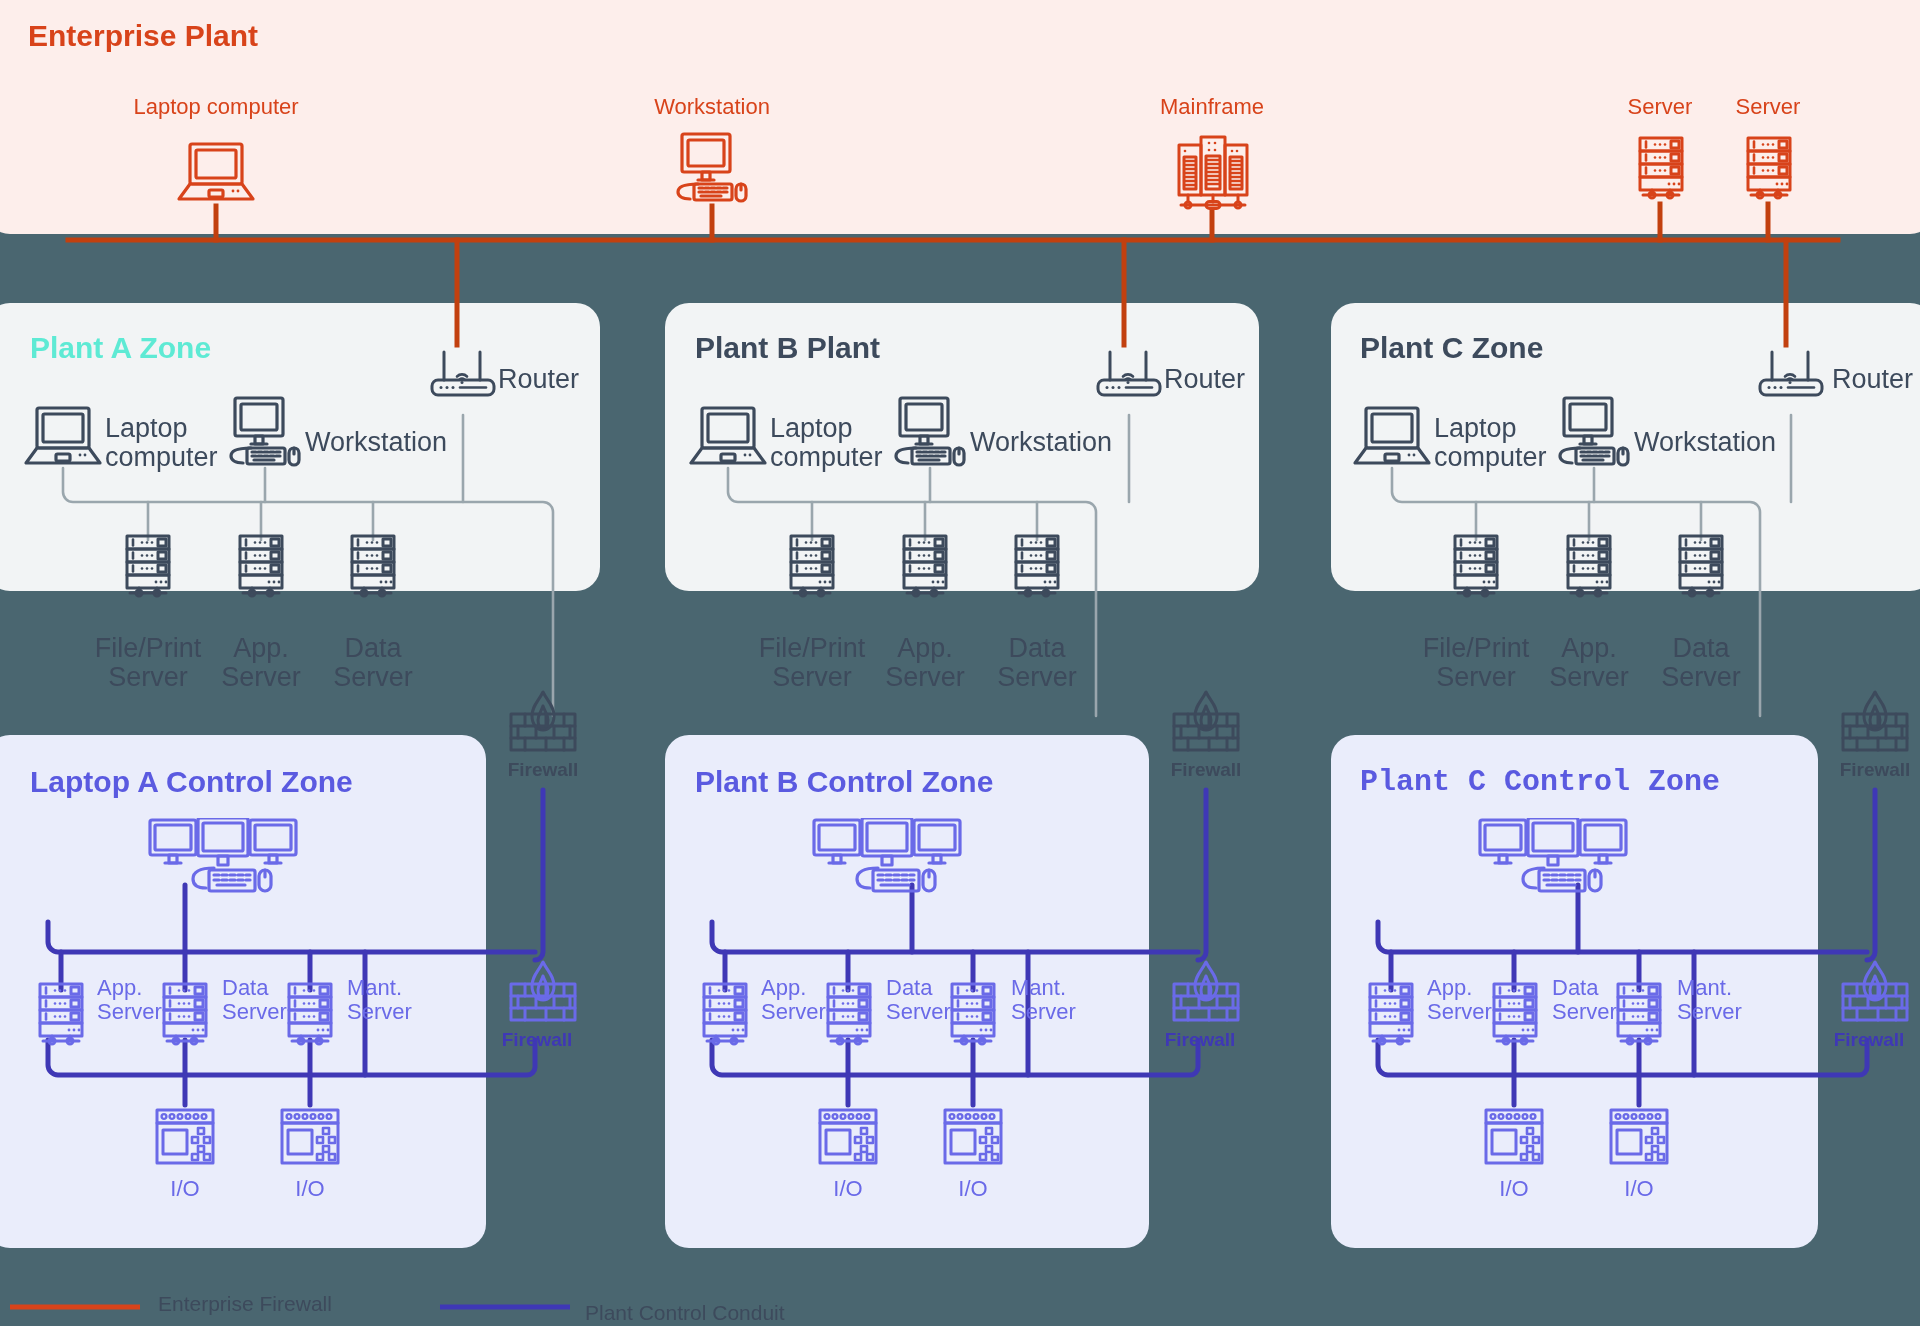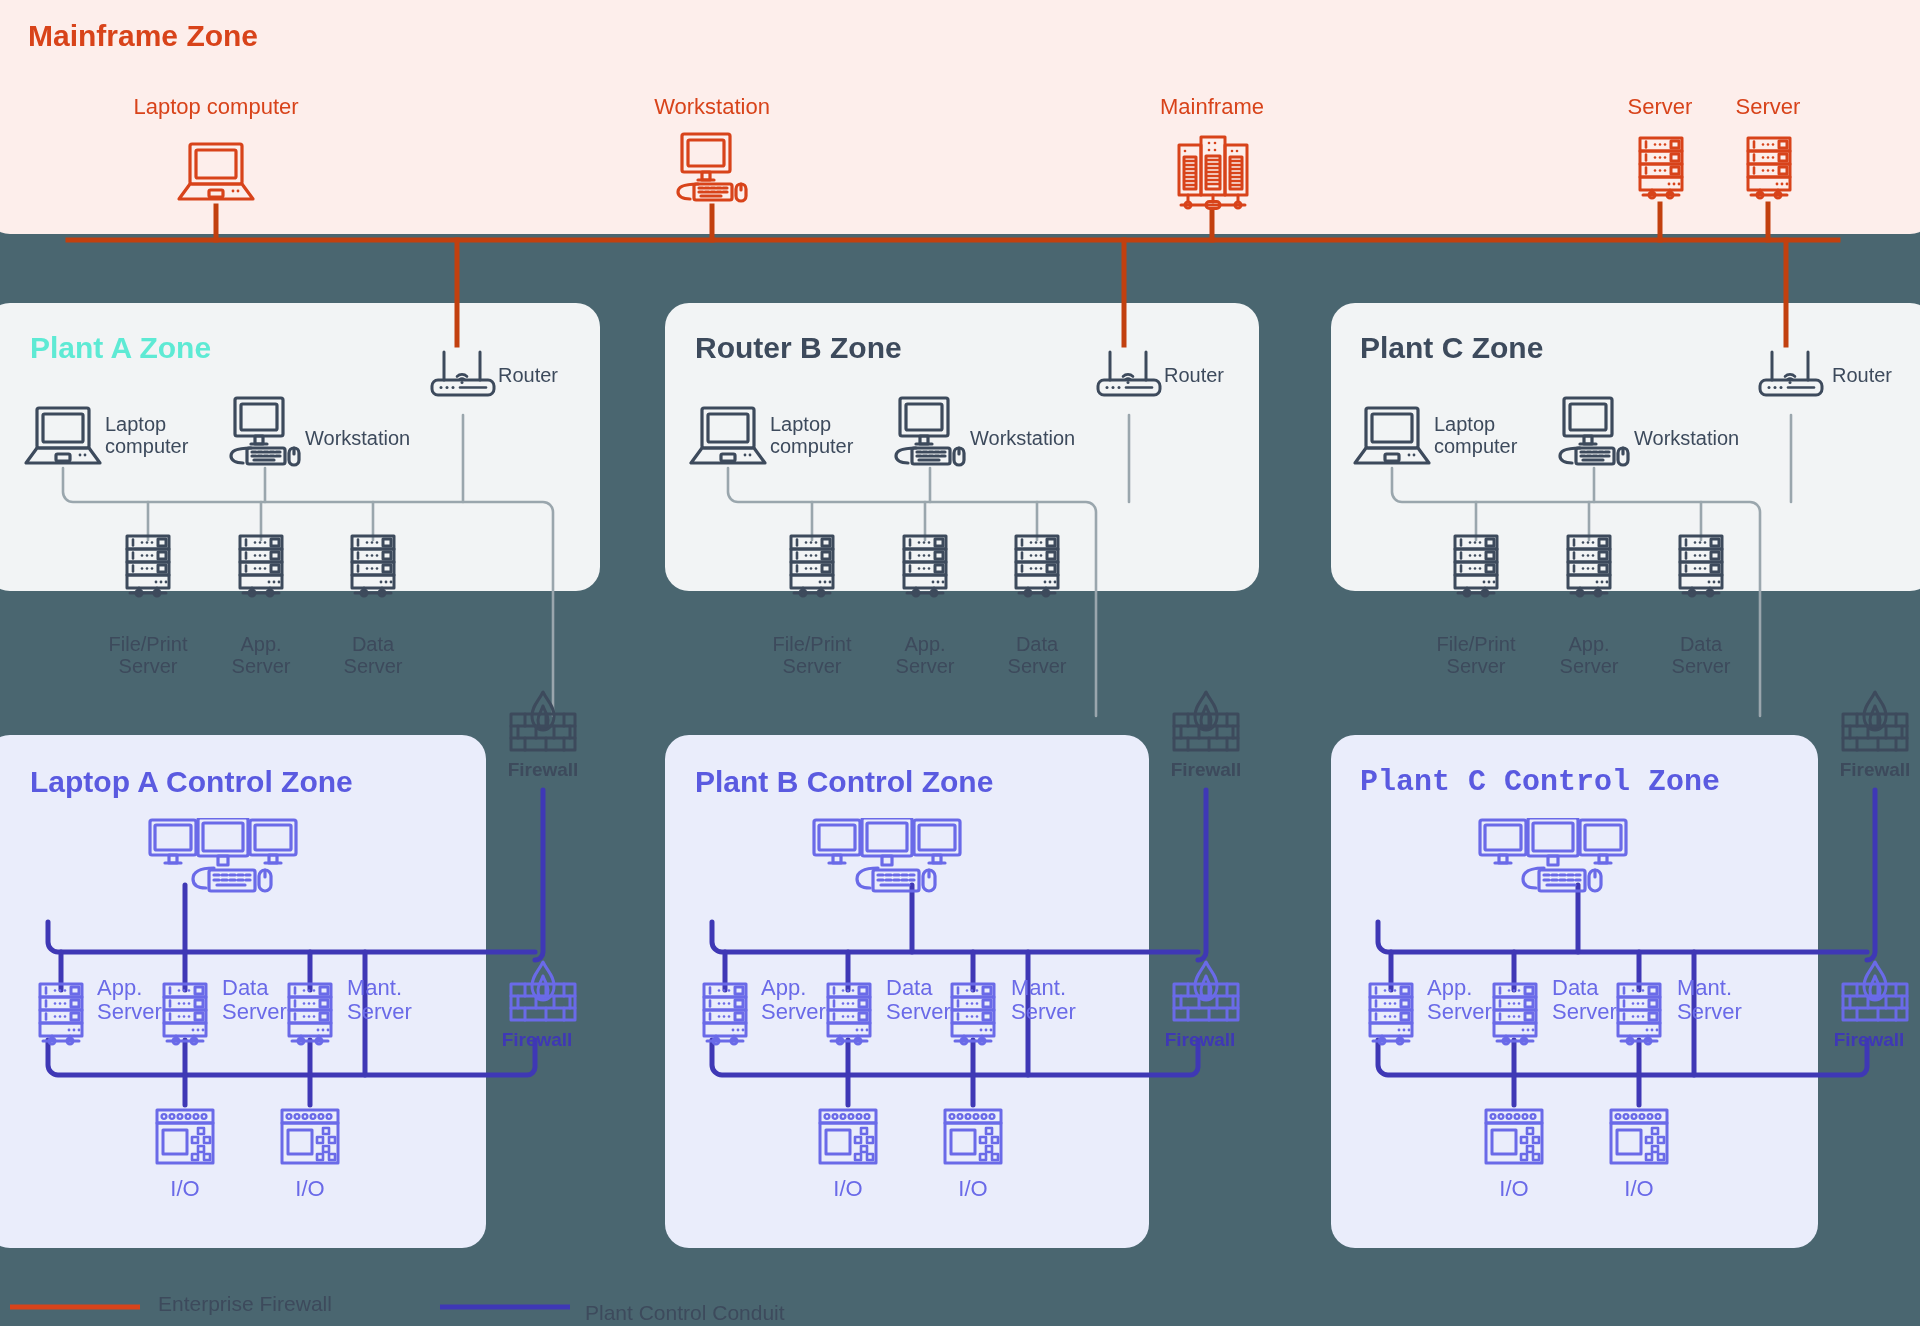--- a/index.html
+++ b/index.html
@@ -3,21 +3,21 @@
 <meta charset="utf-8">
 <style>
   html,body{margin:0;padding:0;background:#4a6670;}
   body{width:1920px;height:1326px;position:relative;overflow:hidden;
        font-family:"Liberation Sans",sans-serif;}
   #stage{position:absolute;inset:0;width:1920px;height:1326px;}
   svg.layer{position:absolute;left:0;top:0;width:1920px;height:1326px;overflow:visible;}
   .lbl{position:absolute;white-space:pre;line-height:1.08;}
   .zone-title{font-weight:bold;font-size:30px;}
   .ent-txt{color:#d8431a;font-size:22px;}
-  .plant-txt{color:#3d4a5c;font-size:20px;}
+  .plant-txt{color:#3d4a5c;font-size:27px;}
   .ctrl-txt{color:#6a6ae8;font-size:22px;}
   .fw-up-txt{color:#3d4a5c;font-size:19px;font-weight:bold;}
   .fw-dn-txt{color:#3f38b5;font-size:19px;font-weight:bold;}
   .legend-txt{color:#3d4a5c;font-size:21px;}
   .ctr{transform:translateX(-50%);text-align:center;}
 </style>
 </head>
 <body>
 
 <div id="stage">
@@ -350,42 +350,42 @@
     <use href="#ic-io" x="1607" y="1108" width="64" height="58"></use>
     <use href="#ic-firewall" x="1840" y="960" width="70" height="64"></use>
   </g>
 
   <g stroke-width="5" stroke-linecap="butt">
     <line x1="10" y1="1307" x2="140" y2="1307" stroke="#d8431a"></line>
     <line x1="440" y1="1307" x2="570" y2="1307" stroke="#3f38b5"></line>
   </g>
 </svg>
 
-<div class="lbl zone-title" style="left:28px;top:20px;color:#d8431a;">Mainframe Zone</div>
+<div class="lbl zone-title" style="left:28px;top:20px;color:#d8431a;">Enterprise Plant</div>
 
 <div class="lbl ent-txt ctr" style="left:216px;top:95px;">Laptop computer</div>
 <div class="lbl ent-txt ctr" style="left:712px;top:95px;">Workstation</div>
 <div class="lbl ent-txt ctr" style="left:1212px;top:95px;">Mainframe</div>
 <div class="lbl ent-txt ctr" style="left:1660px;top:95px;">Server</div>
 <div class="lbl ent-txt ctr" style="left:1768px;top:95px;">Server</div>
 
 <div class="lbl zone-title" style="left:30px;top:332px;color:#5eead4;">Plant A Zone</div>
 <div class="lbl plant-txt" style="left:498px;top:365px;">Router</div>
 <div class="lbl plant-txt" style="left:105px;top:414px;">Laptop
 computer</div>
 <div class="lbl plant-txt" style="left:305px;top:428px;">Workstation</div>
 <div class="lbl plant-txt ctr" style="left:148px;top:634px;">File/Print
 Server</div>
 <div class="lbl plant-txt ctr" style="left:261px;top:634px;">App.
 Server</div>
 <div class="lbl plant-txt ctr" style="left:373px;top:634px;">Data
 Server</div>
 <div class="lbl fw-up-txt ctr" style="left:543px;top:760px;">Firewall</div>
 
-<div class="lbl zone-title" style="left:695px;top:332px;color:#3d4a5c;">Router B Zone</div>
+<div class="lbl zone-title" style="left:695px;top:332px;color:#3d4a5c;">Plant B Plant</div>
 <div class="lbl plant-txt" style="left:1164px;top:365px;">Router</div>
 <div class="lbl plant-txt" style="left:770px;top:414px;">Laptop
 computer</div>
 <div class="lbl plant-txt" style="left:970px;top:428px;">Workstation</div>
 <div class="lbl plant-txt ctr" style="left:812px;top:634px;">File/Print
 Server</div>
 <div class="lbl plant-txt ctr" style="left:925px;top:634px;">App.
 Server</div>
 <div class="lbl plant-txt ctr" style="left:1037px;top:634px;">Data
 Server</div>

